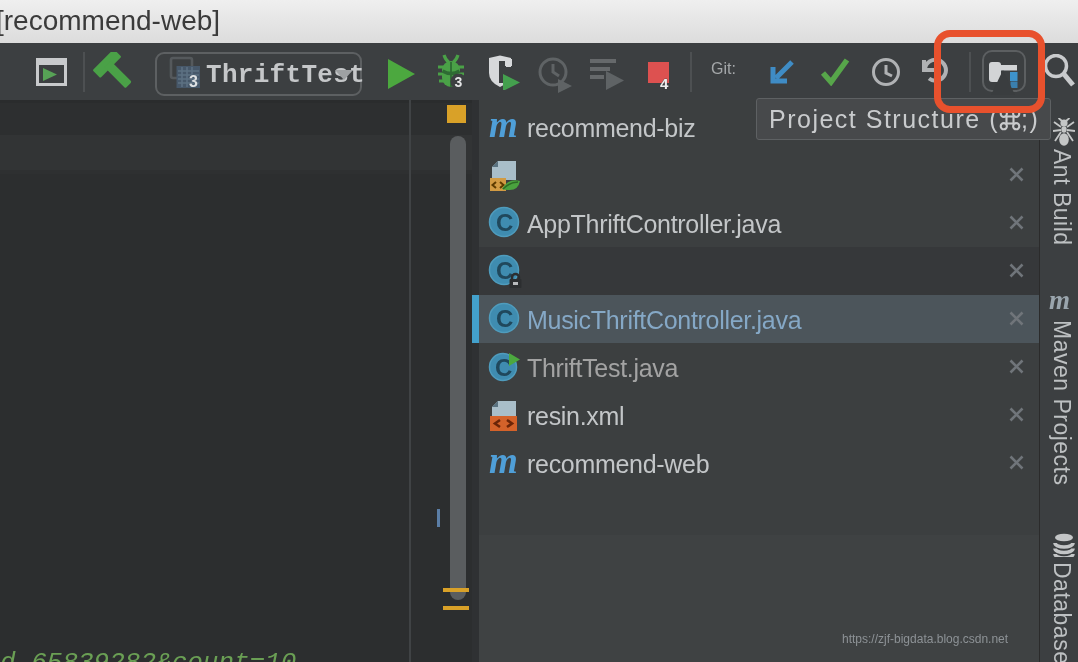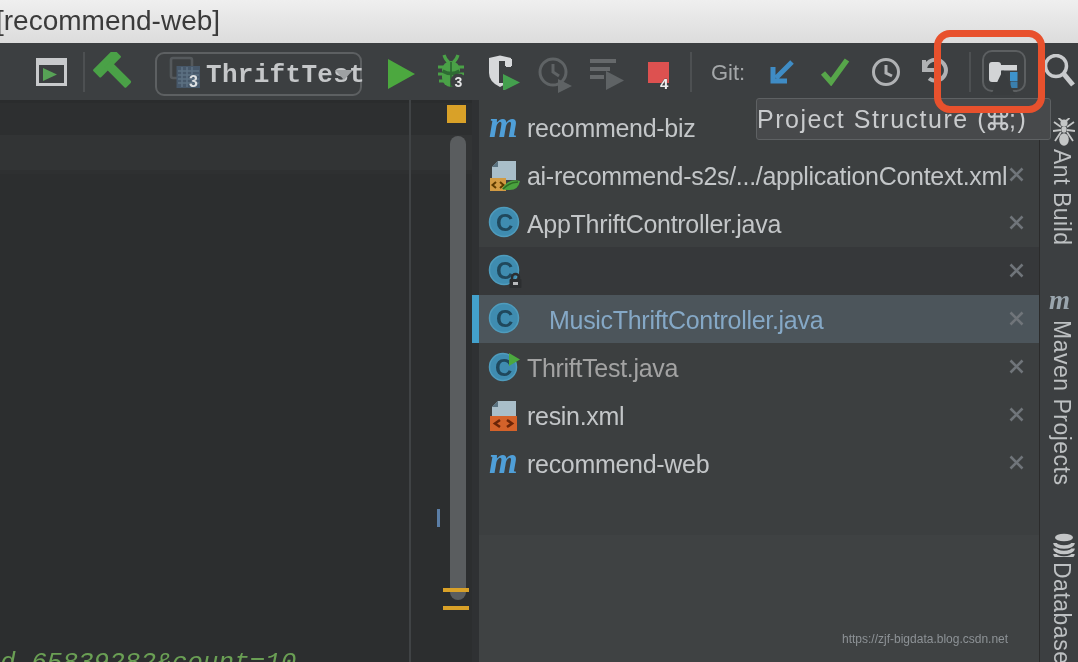--- a/index.html
+++ b/index.html
@@ -88,21 +88,21 @@
     <rect x="2" y="10" width="20" height="4" fill="#66696b"></rect>
     <rect x="2" y="18" width="14" height="4" fill="#66696b"></rect>
     <polygon points="18,14 36,23.5 18,33" fill="#5f6365"></polygon>
   </svg>
 
   <svg class="abs" style="left:646px;top:60px;" width="30" height="32" viewBox="0 0 30 32">
     <rect x="2" y="2" width="21" height="21" fill="#dd5150"></rect>
     <text x="14" y="29" font-size="15" font-weight="bold" fill="#eceded" stroke="#3c3f41" stroke-width="0.5" paint-order="stroke">4</text>
   </svg>
   <div class="abs" style="left:690px;top:52px;width:2px;height:40px;background:#4d5052;"></div>
-  <div class="abs" style="left:711px;top:60px;font-size:22px;color:#a4a7a9;">Git:</div>
+  <div class="abs" style="left:711px;top:60px;font-size:16px;color:#a4a7a9;">Git:</div>
 
   <svg class="abs" style="left:768px;top:58px;" width="28" height="28" viewBox="0 0 28 28">
     <path d="M23 5 L7 21 M4 10 L4 24 L18 24" stroke="#3f8cc5" stroke-width="5" fill="none" transform="translate(1,-1)"></path>
   </svg>
 
   <svg class="abs" style="left:820px;top:58px;" width="30" height="28" viewBox="0 0 30 28">
     <path d="M3 15 L11 24 L27 2" stroke="#57a64a" stroke-width="5.5" fill="none"></path>
   </svg>
 
   <svg class="abs" style="left:871px;top:57px;" width="30" height="30" viewBox="0 0 30 30">
@@ -159,21 +159,20 @@
       </div>
     <div class="row">
         <span class="ric"><svg width="34" height="36" viewBox="0 0 34 36">
       <polygon points="10,3 28,3 28,22 4,22 4,9" fill="#a9bec9"></polygon>
       <polygon points="10,3 10,9 4,9" fill="#5a7280"></polygon>
       <rect x="2" y="20" width="16" height="13" fill="#d29b43"></rect>
       <path d="M8 24 L4.5 27 L8 30 M12 24 L15.5 27 L12 30" stroke="#5d3c00" stroke-width="2" fill="none"></path>
       <path d="M14 31 Q20 20 32 23 Q30 33 20 32 Q16 32 14 31 Z" fill="#4aa23e"></path>
       <path d="M15 31 Q22 24 30 24" stroke="#2c6b24" stroke-width="1.5" fill="none"></path>
     </svg></span>
-        <span class="rtx">ai-recommend-s2s/.../applicationContext.xml</span>
         <span class="rx"><svg width="17" height="17" viewBox="0 0 17 17">
             <path d="M2.5 2.5 L14.5 14.5 M14.5 2.5 L2.5 14.5" stroke="#70757a" stroke-width="2.6"></path>
           </svg></span>
       </div>
     <div class="row">
         <span class="ric"><svg width="34" height="34" viewBox="0 0 34 34">
             <circle cx="16" cy="16" r="14.5" fill="#3f8cb0" stroke="#4f9cbd" stroke-width="1.5"></circle>
             <text x="8" y="25" font-size="24" font-weight="bold" fill="#20485c">C</text>
           </svg></span>
         <span class="rtx">AppThriftController.java</span>
@@ -191,21 +190,21 @@
           </svg></span>
         <span class="rx"><svg width="17" height="17" viewBox="0 0 17 17">
             <path d="M2.5 2.5 L14.5 14.5 M14.5 2.5 L2.5 14.5" stroke="#70757a" stroke-width="2.6"></path>
           </svg></span>
       </div>
     <div class="row sel">
         <span class="ric"><svg width="34" height="34" viewBox="0 0 34 34">
             <circle cx="16" cy="16" r="14.5" fill="#3f8cb0" stroke="#4f9cbd" stroke-width="1.5"></circle>
             <text x="8" y="25" font-size="24" font-weight="bold" fill="#20485c">C</text>
           </svg></span>
-        <span class="rtx" style="color:#85a8c6;margin-left:22px;">MusicThriftController.java</span>
+        <span class="rtx" style="color:#85a8c6;">MusicThriftController.java</span>
         <span class="rx"><svg width="17" height="17" viewBox="0 0 17 17">
             <path d="M2.5 2.5 L14.5 14.5 M14.5 2.5 L2.5 14.5" stroke="#70757a" stroke-width="2.6"></path>
           </svg></span>
       </div>
     <div class="row">
         <span class="ric"><svg width="34" height="34" viewBox="0 0 34 34">
             <circle cx="15" cy="17" r="13.5" fill="#3f8cb0" stroke="#4f9cbd" stroke-width="1.5"></circle>
             <text x="7" y="26" font-size="24" font-weight="bold" fill="#20485c">C</text>
             <polygon points="21,3 32,9.5 21,16" fill="#4ca83f"></polygon>
           </svg></span>
@@ -263,21 +262,21 @@
   <svg class="abs" style="left:1053px;top:533px;" width="22" height="24" viewBox="0 0 22 24">
     <ellipse cx="11" cy="4.5" rx="9" ry="3.8" fill="#c3c5c6"></ellipse>
     <path d="M2 10 a 9 4 0 0 0 18 0" stroke="#c3c5c6" stroke-width="3.6" fill="none"></path>
     <path d="M2 15.5 a 9 4 0 0 0 18 0" stroke="#c3c5c6" stroke-width="3.6" fill="none"></path>
     <path d="M2 21 a 9 4 0 0 0 18 0" stroke="#c3c5c6" stroke-width="3.6" fill="none"></path>
   </svg>
   <div class="vtext" style="left:1048px;top:562px;">Database</div>
 
   <div class="abs" style="left:842px;top:632px;font-size:12px;color:#8d9296;">https://zjf-bigdata.blog.csdn.net</div>
 
-  <div class="abs" style="left:756px;top:98px;width:295px;height:42px;background:#47494b;border:1px solid #5e6163;border-radius:3px;color:#c9cbcd;font-size:25px;letter-spacing:1.5px;line-height:40px;padding-left:0;">Project Structure (<svg width="22" height="22" viewBox="0 0 22 22" style="vertical-align:-3px;">
+  <div class="abs" style="left:756px;top:98px;width:295px;height:42px;background:#47494b;border:1px solid #5e6163;border-radius:3px;color:#c9cbcd;font-size:25px;letter-spacing:1.5px;line-height:40px;padding-left:12px;">Project Structure (<svg width="22" height="22" viewBox="0 0 22 22" style="vertical-align:-3px;">
         <g fill="none" stroke="#c9cbcd" stroke-width="2.1">
           <rect x="7.5" y="7.5" width="7" height="7"></rect>
           <circle cx="4.8" cy="4.8" r="3.1"></circle>
           <circle cx="17.2" cy="4.8" r="3.1"></circle>
           <circle cx="4.8" cy="17.2" r="3.1"></circle>
           <circle cx="17.2" cy="17.2" r="3.1"></circle>
         </g>
       </svg>;)</div>
 
   <div class="abs" style="left:934px;top:30px;width:111px;height:83px;border:7px solid #e8512d;border-radius:16px;"></div>

